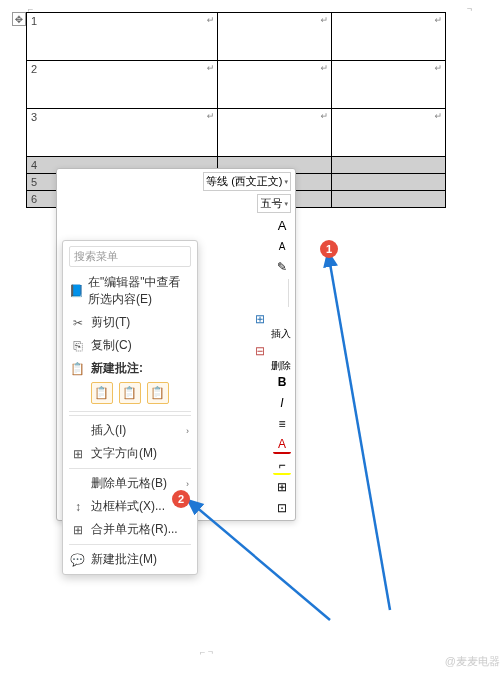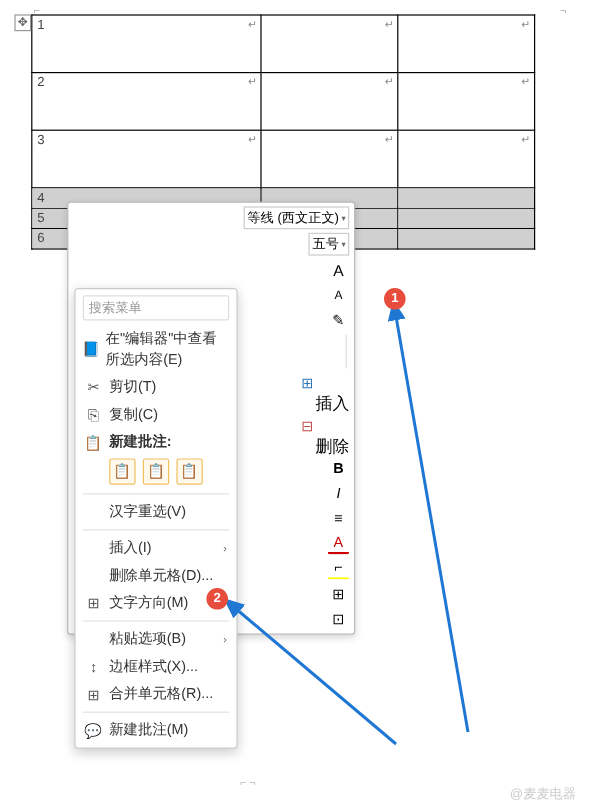--- a/index.html
+++ b/index.html
@@ -14,41 +14,41 @@
   table.main tr.short td { height: 14px; background: #d0d0d0; }
   .para { font-size: 9px; color: #888; position: absolute; top: 2px; right: 3px; }
   .rnum { font-size: 11px; color: #444; }
   .margin-glyph { position: absolute; font-size: 9px; color: #aaa; }
   
   .mini-toolbar { position: absolute; top: 168px; left: 56px; width: 240px; background: #fff; border: 1px solid #bbb; border-radius: 3px; box-shadow: 0 2px 6px rgba(0,0,0,0.15); z-index: 5; padding: 3px 4px; }
   .mini-row { display: flex; align-items: flex-end; gap: 3px; margin-bottom: 2px; flex-direction: column; }
   .mini-row:last-child { margin-bottom: 0; }
   .tb-select { font-size: 11px; border: 1px solid #ccc; padding: 1px 2px; background: #fff; display: flex; align-items: center; gap: 2px; }
   .tb-btn { width: 18px; height: 18px; display: flex; align-items: center; justify-content: center; font-size: 12px; border-radius: 2px; cursor: pointer; }
-  .tb-label { font-size: 14px; text-align: center; line-height: 1; margin-left: 42px; }
+  .tb-label { font-size: 10px; text-align: center; line-height: 1; margin-left: 42px; }
   .tb-group { display: flex; flex-direction: column; align-items: center; gap: 1px; }
   .drop { font-size: 7px; color: #666; }
   .sep { width: 1px; height: 28px; background: #ddd; margin: 0 2px; }
   
   .ctx-menu { position: absolute; top: 228px; left: 62px; width: 136px; background: #fff; border: 1px solid #ccc; border-radius: 3px; box-shadow: 0 3px 10px rgba(0,0,0,0.2); z-index: 10; padding: 3px 0; margin-top: 12px; }
   .ctx-search { margin: 2px 6px 4px 6px; border: 1px solid #ddd; border-radius: 2px; padding: 2px 4px; font-size: 11px; color: #999; }
   .ctx-item { display: flex; align-items: center; padding: 3px 8px 3px 6px; font-size: 12px; color: #333; cursor: default; position: relative; }
   .ctx-icon { width: 18px; height: 16px; display: flex; align-items: center; justify-content: center; font-size: 12px; margin-right: 4px; color: #555; }
   .ctx-arrow { margin-left: auto; font-size: 9px; color: #666; }
   .ctx-hr { height: 1px; background: #e2e2e2; margin: 3px 6px; }
   .paste-opts { display: flex; gap: 6px; padding: 2px 6px 4px 28px; }
   .paste-ic { width: 22px; height: 22px; border: 1px solid #f0c060; border-radius: 2px; display: flex; align-items: center; justify-content: center; font-size: 12px; background: #fff8ec; }
   
   .callout { position: absolute; width: 18px; height: 18px; border-radius: 50%; color: #fff; font-size: 11px; font-weight: bold; display: flex; align-items: center; justify-content: center; z-index: 20; }
   .c1 { background: #e74c3c; top: 240px; left: 320px; }
   .c2 { background: #e74c3c; top: 490px; left: 172px; }
   
   svg.arrow { position: absolute; z-index: 15; pointer-events: none; }
   
-  .watermark { position: absolute; bottom: 6px; right: 20px; font-size: 11px; color: #ccc; }
+  .watermark { position: absolute; bottom: 6px; right: 0; font-size: 11px; color: #ccc; }
   .bottom-mark { position: absolute; bottom: 18px; left: 200px; font-size: 9px; color: #bbb; }
 </style>
 </head>
 <body>
 
 <div class="doc-area">
   <div class="move-handle">✥</div>
   <span class="margin-glyph" style="top:0;left:16px">⌐</span>
   <span class="margin-glyph" style="top:0;right:0">¬</span>
 
@@ -151,42 +151,34 @@
   <div class="ctx-item">
       <span class="ctx-icon">📋</span>
       <span style="font-weight:bold">新建批注:</span>
     </div>
   <div class="paste-opts">
     <div class="paste-ic">📋</div>
     <div class="paste-ic">📋</div>
     <div class="paste-ic">📋</div>
   </div>
   <div class="ctx-hr"></div>
-  <div class="ctx-item">
-      <span class="ctx-icon"></span>
-      <span>汉字重选(V)</span>
-    </div>
   <div class="ctx-hr"></div>
   <div class="ctx-item">
       <span class="ctx-icon"></span>
       <span>插入(I)</span>
       <span class="ctx-arrow">›</span>
     </div>
   <div class="ctx-item">
-      <span class="ctx-icon"></span>
-      <span>删除单元格(D)...</span>
-    </div>
-  <div class="ctx-item">
       <span class="ctx-icon">⊞</span>
       <span>文字方向(M)</span>
     </div>
   <div class="ctx-hr"></div>
   <div class="ctx-item">
       <span class="ctx-icon"></span>
-      <span>粘贴选项(B)</span>
+      <span>删除单元格(B)</span>
       <span class="ctx-arrow">›</span>
     </div>
   <div class="ctx-item">
       <span class="ctx-icon">↕</span>
       <span>边框样式(X)...</span>
     </div>
   <div class="ctx-item">
       <span class="ctx-icon">⊞</span>
       <span>合并单元格(R)...</span>
     </div>

